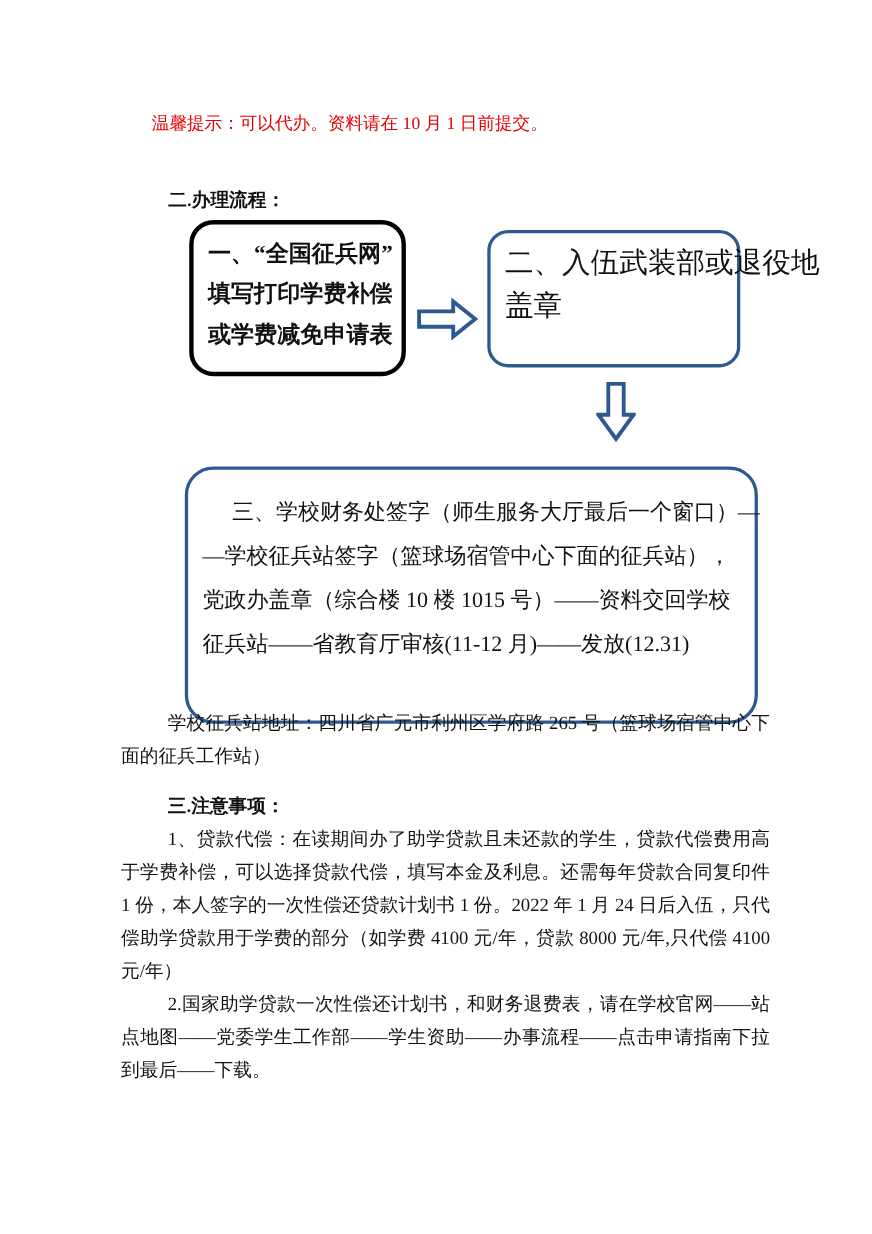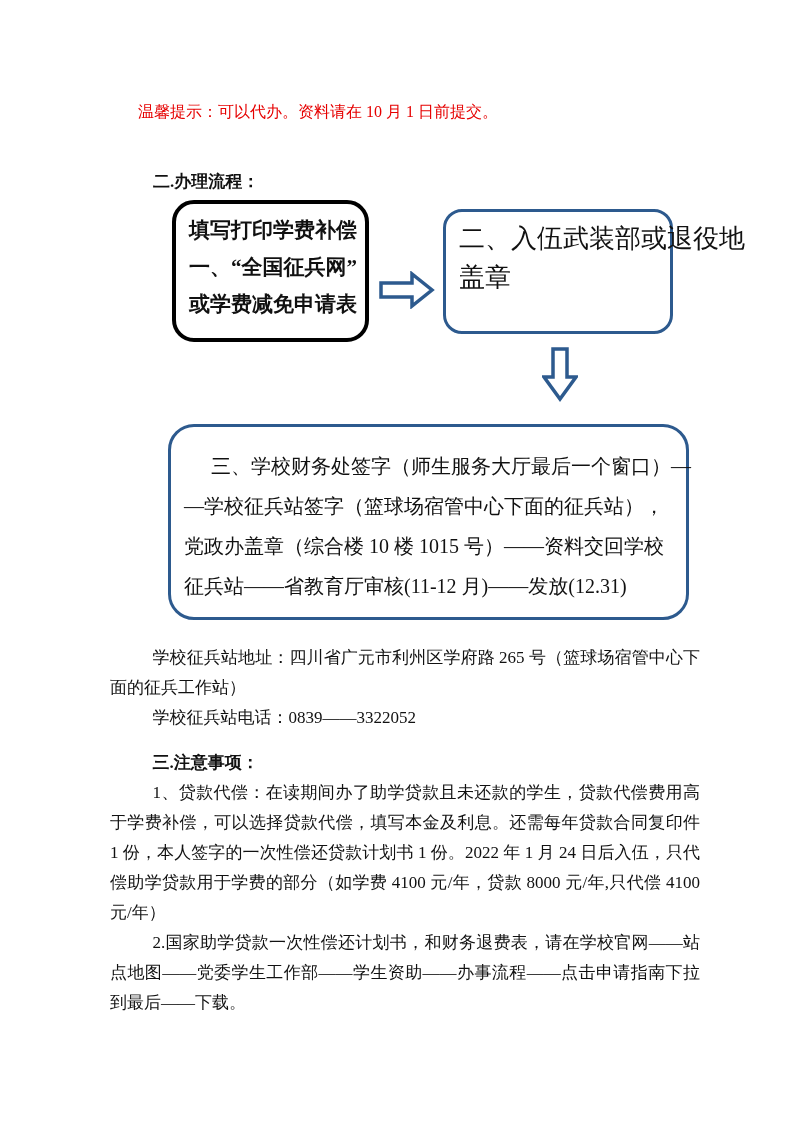--- a/index.html
+++ b/index.html
@@ -24,21 +24,21 @@
     padding:8px 0 0 13px;
     font-size:21px;font-weight:bold;line-height:37px;white-space:nowrap;
   }
   .box2{
     left:443px;top:209px;width:230px;height:125px;
     border:3px solid #2d5a8e;border-radius:19px;
     padding:7px 0 0 13px;
     font-size:26px;line-height:39px;white-space:nowrap;
   }
   .box3{
-    left:168px;top:424px;width:521px;height:196px;
+    left:168px;top:424px;width:521px;height:234px;
     border:3px solid #2d5a8e;border-radius:26px;
     padding:19px 0 0 13px;
     font-size:20px;line-height:40px;white-space:nowrap;
   }
   .box3 .indent{text-indent:27px;}
   .arrow-right{left:379px;top:271px;}
   .arrow-down{left:542px;top:347px;}
   
   .bodytext{
     left:110px;top:643px;width:590px;
@@ -51,22 +51,22 @@
 </head>
 <body>
 
 <div class="page">
 
   <div class="abs notice notice1">温馨提示：可以代办。资料请在 10 月 1 日前提交。</div>
 
   <div class="abs h-process">二.办理流程：</div>
 
   <div class="abs flowbox box1">
+    <div>一、“全国征兵网”</div>
     <div>填写打印学费补偿</div>
-    <div>一、“全国征兵网”</div>
     <div>或学费减免申请表</div>
   </div>
 
   <svg class="abs arrow-right" width="56" height="38" viewBox="0 0 56 38">
     <polygon points="2,12 33,12 33,3 53,19 33,35 33,26 2,26" fill="#ffffff" stroke="#2d5a8e" stroke-width="3.5" stroke-linejoin="miter"></polygon>
   </svg>
 
   <div class="abs flowbox box2">
     <div>二、入伍武装部或退役地</div>
     <div>盖章</div>
@@ -78,19 +78,18 @@
 
   <div class="abs flowbox box3">
     <div class="indent">三、学校财务处签字（师生服务大厅最后一个窗口）—</div>
     <div>—学校征兵站签字（篮球场宿管中心下面的征兵站），</div>
     <div>党政办盖章（综合楼 10 楼 1015 号）——资料交回学校</div>
     <div>征兵站——省教育厅审核(11-12 月)——发放(12.31)</div>
   </div>
 
   <div class="abs bodytext">
     <p>学校征兵站地址：四川省广元市利州区学府路 265 号（篮球场宿管中心下面的征兵工作站）</p>
-    <p>学校征兵站电话：0839——3322052</p>
     <p class="bold">三.注意事项：</p>
     <p>1、贷款代偿：在读期间办了助学贷款且未还款的学生，贷款代偿费用高于学费补偿，可以选择贷款代偿，填写本金及利息。还需每年贷款合同复印件 1 份，本人签字的一次性偿还贷款计划书 1 份。2022 年 1 月 24 日后入伍，只代偿助学贷款用于学费的部分（如学费 4100 元/年，贷款 8000 元/年,只代偿 4100 元/年）</p>
     <p>2.国家助学贷款一次性偿还计划书，和财务退费表，请在学校官网——站点地图——党委学生工作部——学生资助——办事流程——点击申请指南下拉到最后——下载。</p>
   </div>
 
 </div>
 
 </body></html>

